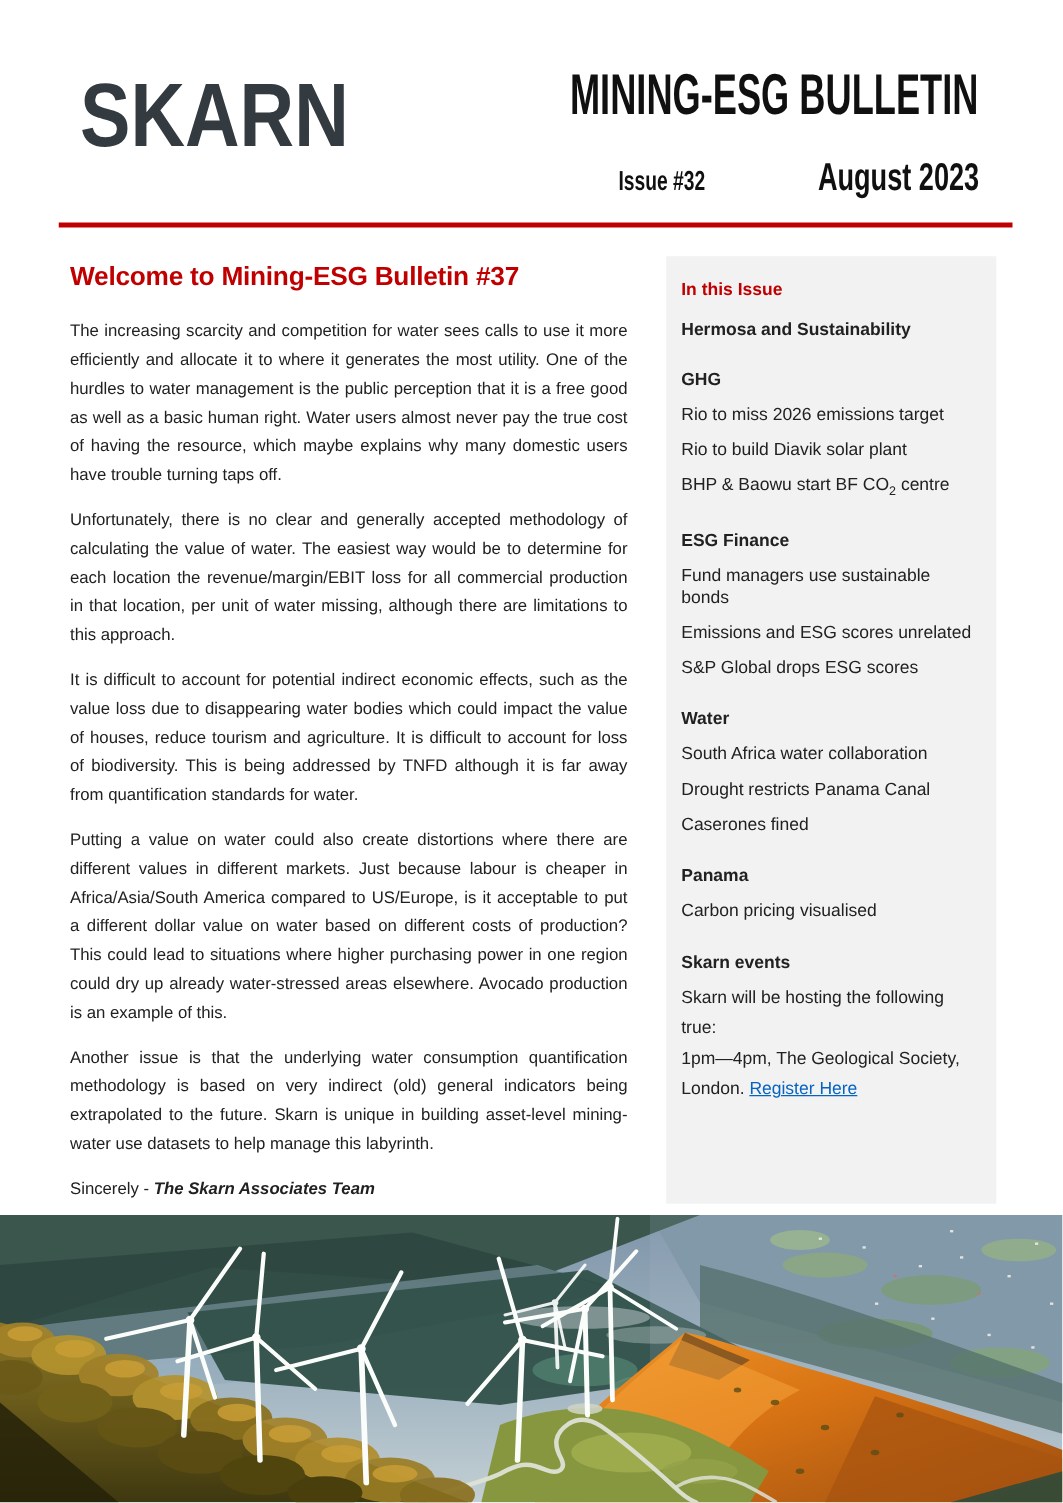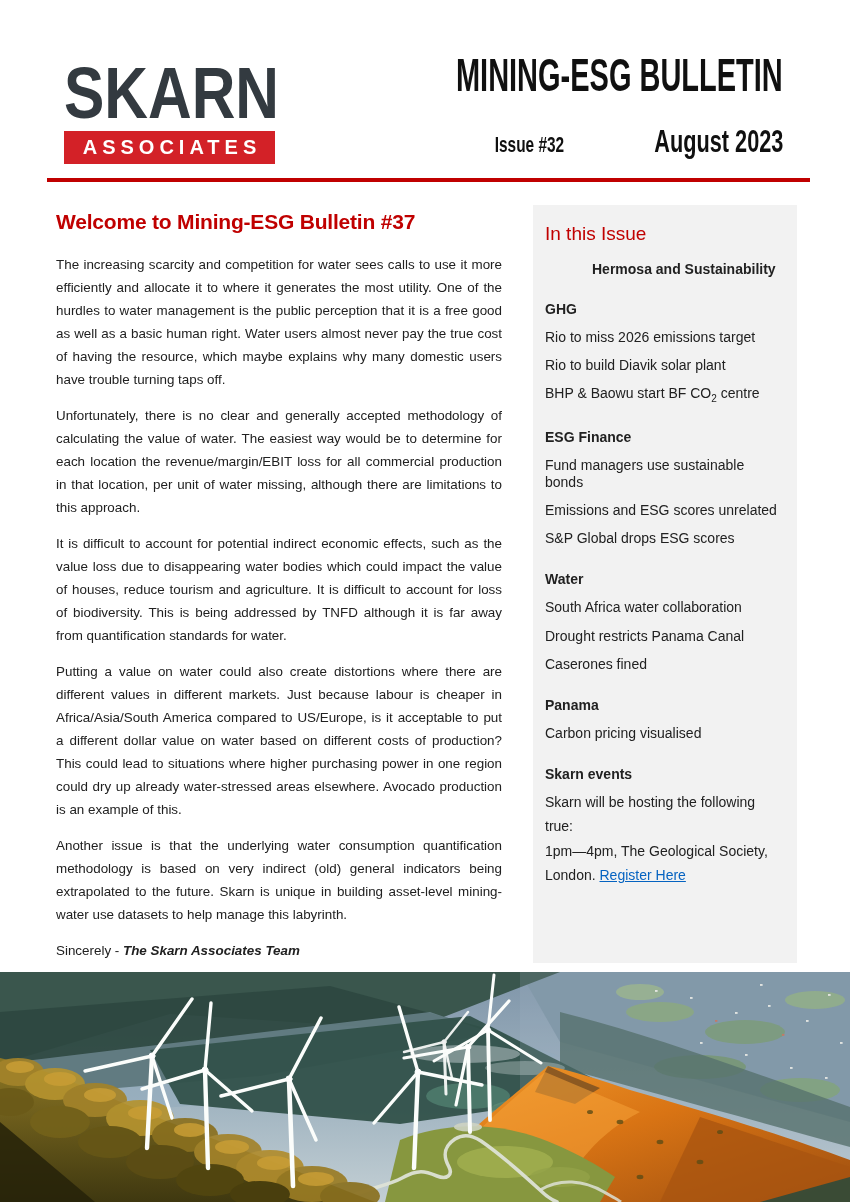--- a/index.html
+++ b/index.html
@@ -45,37 +45,36 @@
   .article p{
     font-size:13.4px;line-height:23px;text-align:justify;margin:0 0 13px 0;color:var(--ink);
   }
   .signoff{margin-top:17px;font-size:13.4px;}
   .signoff .team{font-weight:700;font-style:italic;}
   
   .sidebar{
     position:absolute;left:533px;top:205px;width:264px;min-height:758px;
     background:var(--sbbg);padding:18px 14px 14px 12px;
   }
-  .sb-title{color:var(--accent);font-size:19px;font-weight:400;margin:0 0 16px 0;}
+  .sb-title{color:var(--accent);font-size:14px;font-weight:700;margin:0 0 16px 0;}
   .sb-heading{font-weight:700;font-size:14px;margin:24px 0 12px 0;}
-  .sb-heading:first-of-type{margin-top:12px;margin-left:47px;}
+  .sb-heading:first-of-type{margin-top:12px;}
   .sb-item{font-size:14px;margin-bottom:11px;line-height:1.22;}
   .sb-item sub{font-size:10px;}
   .sb-line{font-size:14px;margin-bottom:7px;line-height:1.25;}
   .sb-link{color:var(--link);text-decoration:underline;cursor:pointer;}
   
   .photo{position:absolute;left:0;top:972px;width:850px;height:230px;}
   .photo svg{display:block;width:100%;height:100%;}
 </style>
 </head>
 <body>
 
 <div class="logo">
   <span class="logo-top">SKARN</span>
-  <div class="logo-bar">ASSOCIATES</div>
 </div>
 
 <div class="masthead">
   <span class="mast-title">MINING-ESG BULLETIN</span>
   <div class="issue-row">
     <span class="issue-no">Issue #32</span>
     <span class="issue-date">August 2023</span>
   </div>
 </div>
 

